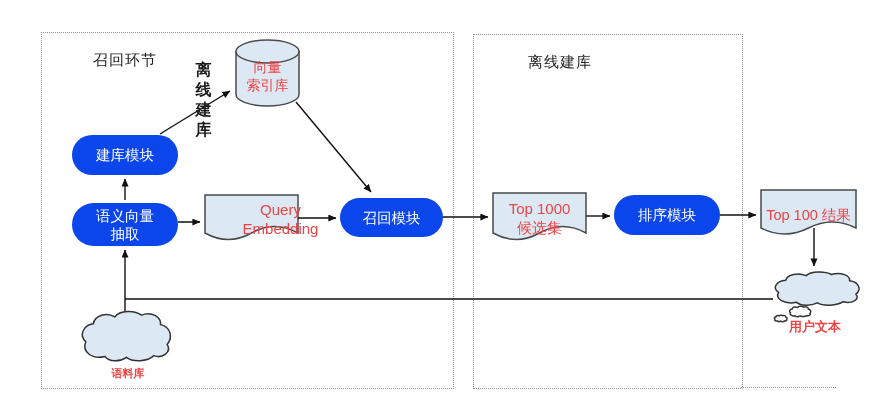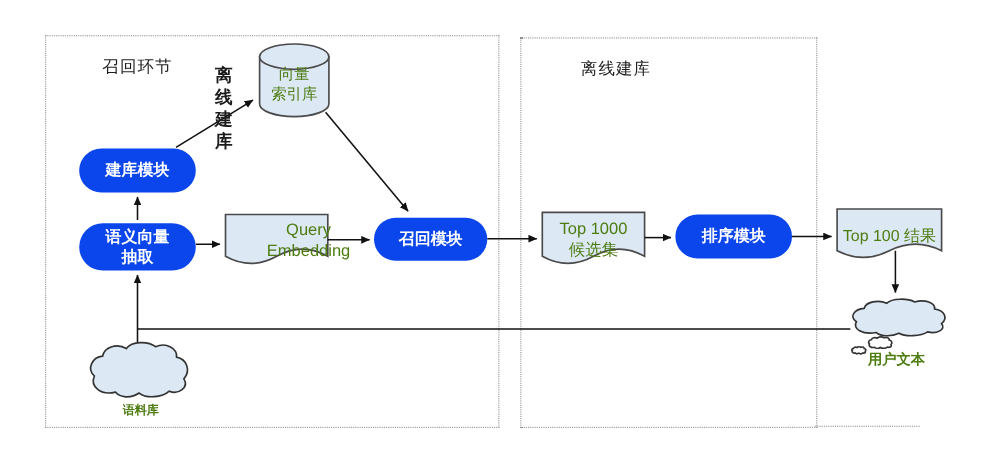--- a/index.html
+++ b/index.html
@@ -7,29 +7,29 @@
     position:relative;width:892px;height:416px;background:#ffffff;overflow:hidden;
     font-family:"Liberation Sans","DejaVu Sans",sans-serif;
     border-radius:17px;
   }
   .dash{position:absolute;border:1px dotted #909090;}
   .dash-ext{position:absolute;border-top:1px dotted #909090;height:0;}
   svg.layer{position:absolute;left:0;top:0;}
   .module{
     position:absolute;background:#0b46ec;color:#ffffff;border-radius:24px;
     display:flex;align-items:center;justify-content:center;text-align:center;
-    font-weight:bold;font-size:14.5px;line-height:18px;white-space:pre-line;
+    font-weight:normal;font-size:14.5px;line-height:18px;white-space:pre-line;
   }
   .sec-label{position:absolute;font-size:15px;color:#1c1c1c;letter-spacing:1px;}
   .vert-label{
     position:absolute;left:195px;top:60px;width:17px;font-size:16px;font-weight:bold;
     color:#1c1c1c;line-height:20px;text-align:center;word-break:break-all;
   }
   .shape-lbl{
-    position:absolute;text-align:center;color:#4d7c0f;white-space:pre-line;
+    position:absolute;text-align:center;color:#ef4444;white-space:pre-line;
     font-size:14.5px;line-height:19px;
   }
   .shape-lbl.bold{font-weight:bold;margin-top:36px;}
   .watermark{
     position:absolute;left:716px;top:383px;font-size:17px;color:#c4c4c4;letter-spacing:1px;
   }
 </style>
 </head>
 <body>
 

